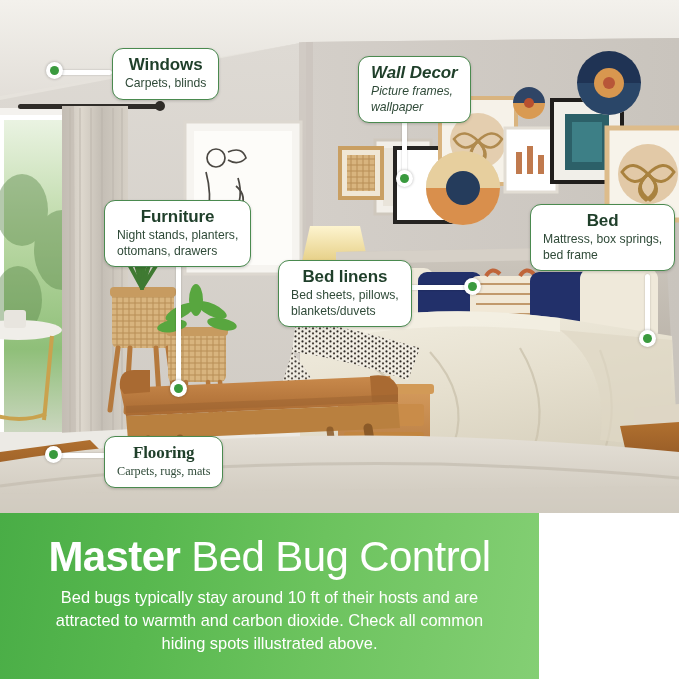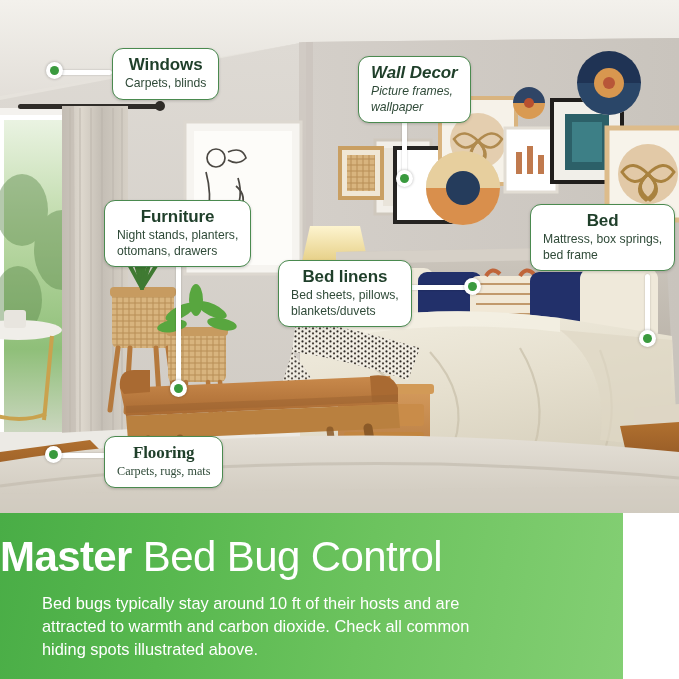--- a/index.html
+++ b/index.html
@@ -49,36 +49,37 @@
   .dot {
     position:absolute; width:17px; height:17px; border-radius:50%;
     background:#ffffff; z-index:35;
     box-shadow:0 0 3px rgba(0,0,0,.3);
     display:flex; align-items:center; justify-content:center;
   }
   .dot::after { content:""; width:9px; height:9px; border-radius:50%; background:#3a9a3e; display:block; }
 
   
   #banner {
-    position:absolute; left:0; top:513px; width:623px; height:166px;
+    position:absolute; left:0; top:513px; width:539px; height:166px;
     background: linear-gradient(100deg, #49ad46 0%, #58b84f 28%, #6cc35e 58%, #84cf74 100%);
+    text-align:center;
     overflow:hidden;
   }
   #banner-title {
     margin-top: 22px;
     font-size: 42px;
     line-height: 1.04;
     color: #ffffff;
     font-weight: 300;
     letter-spacing: -0.6px;
     white-space: nowrap;
   }
   #banner-title .bold { font-weight: 700; }
   #banner-body {
-    margin-top: 13px;
+    margin-top: 7px;
     font-size: 16.4px;
     line-height: 1.42;
     color: #ffffff;
     font-weight: 400;
     padding: 0 42px;
     white-space: pre-line;
   }
 </style>
 </head>
 <body>

